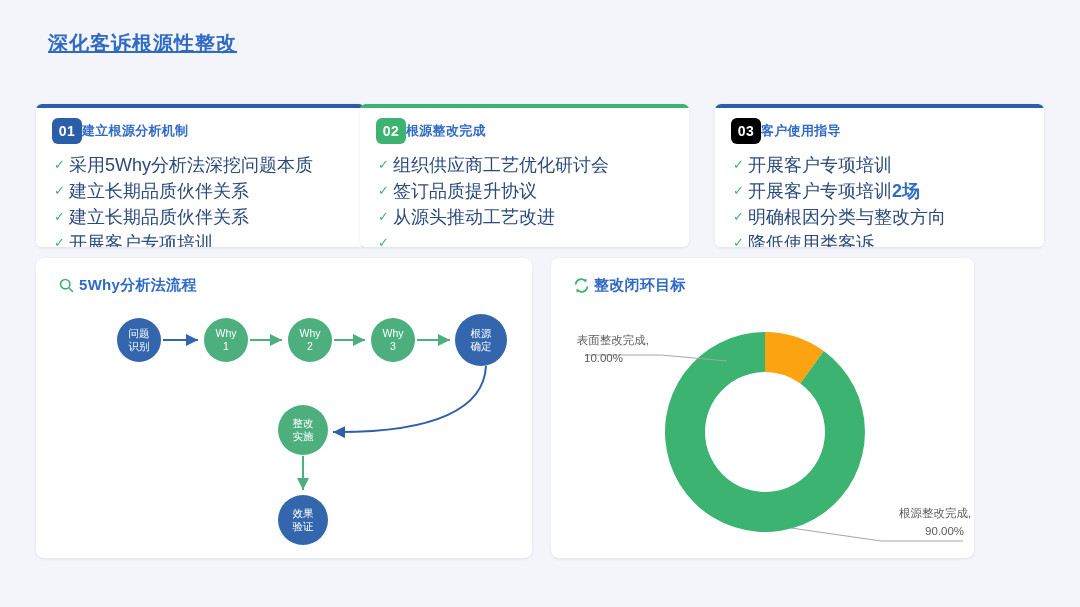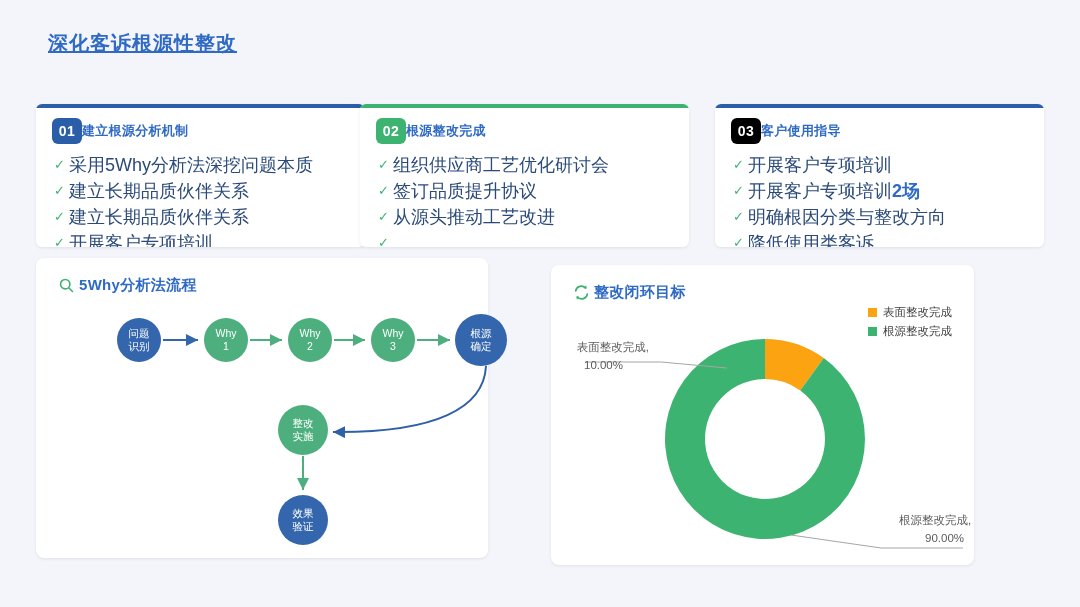--- a/index.html
+++ b/index.html
@@ -53,22 +53,22 @@
   .li-text{
     font-size:18px;color:#2b4a7a;line-height:22px;white-space:nowrap;
   }
   .li-text b{color:#2f6ac4;font-weight:bold;}
 
   
   .panel{
     position:absolute;background:#ffffff;border-radius:8px;
     box-shadow:0 1px 3px rgba(35,55,90,.10);
   }
-  .panel-flow{left:36px;top:258px;width:452px;height:300px;}
-  .panel-donut{left:551px;top:265px;width:423px;height:300px;text-align:right;}
+  .panel-flow{left:36px;top:258px;width:452px;height:300px;padding-left:44px;}
+  .panel-donut{left:551px;top:258px;width:423px;height:300px;text-align:right;}
   .panel-head{position:absolute;left:22px;top:18px;display:flex;align-items:center;}
   .panel-head .pico{width:17px;height:17px;margin-right:4px;display:block;}
   .panel-title{font-size:15px;font-weight:bold;color:#2f6ac4;letter-spacing:.3px;}
 
   
   .flow-svg{position:absolute;left:0;top:0;width:503px;height:300px;}
   .node-label{
     font-family:"Liberation Sans","DejaVu Sans",sans-serif;
     font-size:10.5px;fill:#ffffff;text-anchor:middle;
   }
@@ -243,30 +243,20 @@
     <div class="panel-head">
       <svg class="pico" viewBox="0 0 20 20">
         <path d="M3.2 8.2 A6.6 6.6 0 0 1 14.6 4.6" fill="none" stroke="#3cb371" stroke-width="2" stroke-linecap="round"></path>
         <path d="M16.8 11.8 A6.6 6.6 0 0 1 5.4 15.4" fill="none" stroke="#3cb371" stroke-width="2" stroke-linecap="round"></path>
         <path d="M15.4 1.6 L16.2 5.4 L12.4 5.0 z" fill="#3cb371"></path>
         <path d="M4.6 18.4 L3.8 14.6 L7.6 15.0 z" fill="#3cb371"></path>
       </svg>
       <span class="panel-title">整改闭环目标</span>
     </div>
 
-    <div class="legend">
-      <div class="lg-row">
-        <span class="lg-sw" style="background:#fca311"></span>
-        <span class="lg-tx">表面整改完成</span>
-      </div>
-      <div class="lg-row">
-        <span class="lg-sw" style="background:#3cb371"></span>
-        <span class="lg-tx">根源整改完成</span>
-      </div>
-    </div>
 
     <svg class="donut-svg" viewBox="0 0 493 300">
 
       <path d="M 214.00 74.00 A 100 100 0 0 1 272.78 93.10 L 249.27 125.46 A 60 60 0 0 0 214.00 114.00 Z" fill="#fca311"></path>
 
       <path d="M 272.78 93.10 A 100 100 0 1 1 214.00 74.00 L 214.00 114.00 A 60 60 0 1 0 249.27 125.46 Z" fill="#3cb371"></path>
 
       <path d="M176,103 L110,97 L34,97" fill="none" stroke="#a6a6a6" stroke-width="1"></path>
       <path d="M240,270 L330,283 L412,283" fill="none" stroke="#a6a6a6" stroke-width="1"></path>
 

